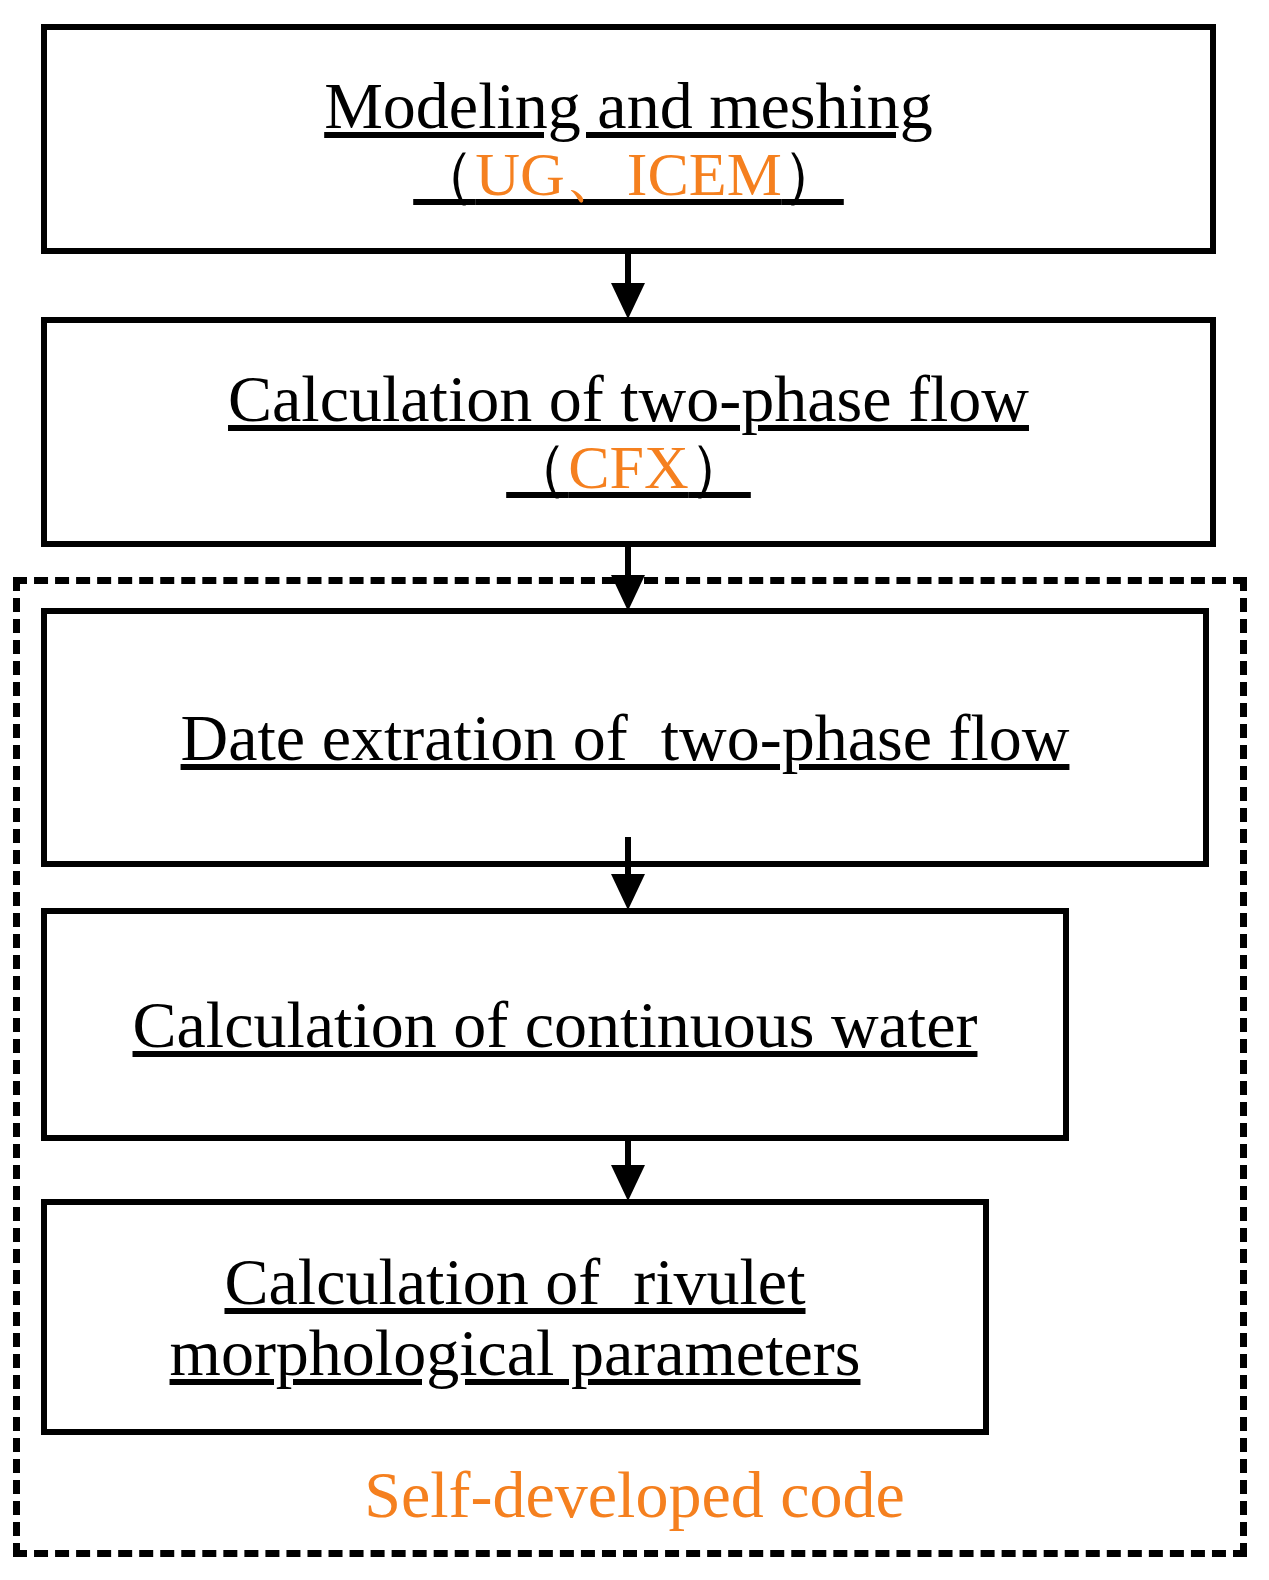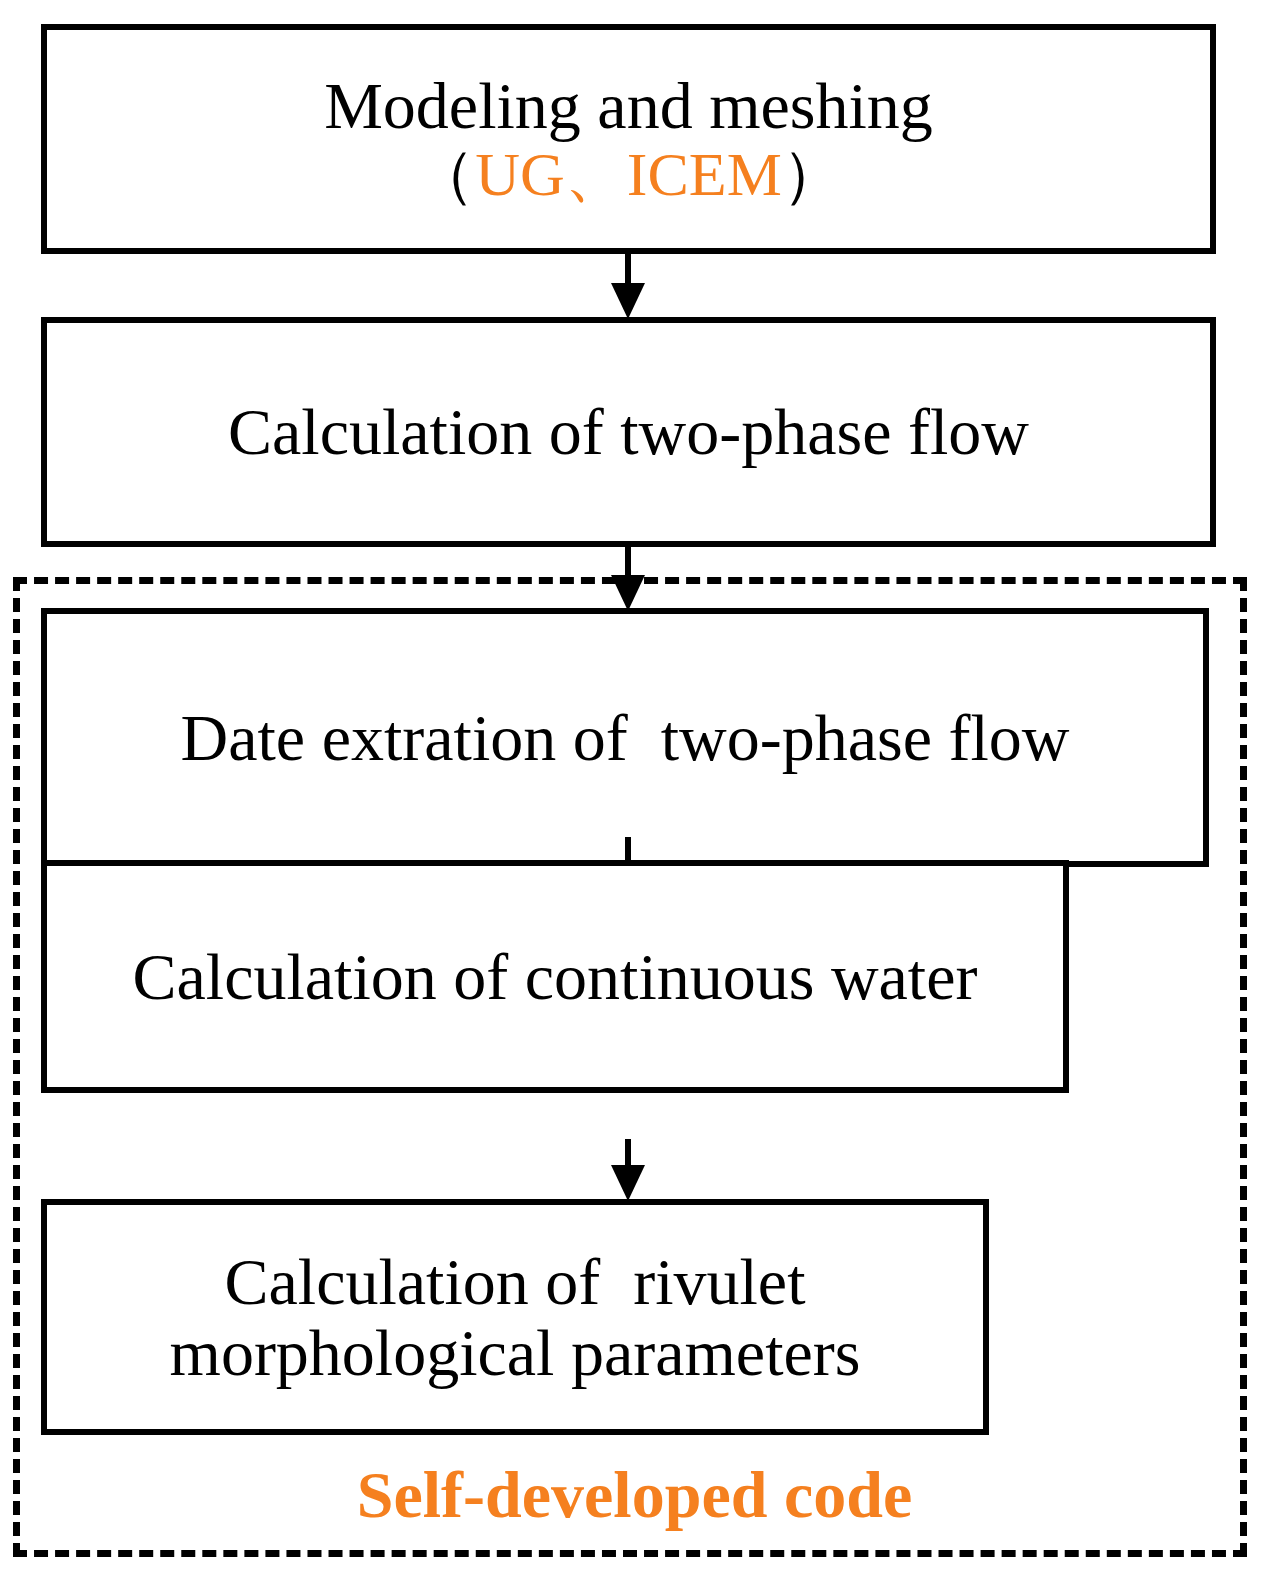--- a/index.html
+++ b/index.html
@@ -41,20 +41,21 @@
     display: flex;
     align-items: center;
     justify-content: center;
     text-align: center;
   }
   .box-inner {
     width: 100%;
     padding: 0 14px;
     box-sizing: border-box;
     line-height: 1.08;
+    text-decoration: underline;
   }
   .line {
     display: block;
     white-space: pre;
   }
   .l1 { font-size: 66px; color: #000000; letter-spacing: 0px; }
   .l2 { font-size: 62px; color: #000000; }
   .paren { color: #000000; }
   .tool { color: #F5801F; }
   .orange-label {
@@ -65,24 +66,24 @@
     color: #F5801F;
     font-size: 66px;
     line-height: 1;
     white-space: pre;
   }
 
   
   #box-modeling   { left: 41px;  top: 24px;   width: 1175px; height: 230px; }
   #box-twophase   { left: 41px;  top: 317px;  width: 1175px; height: 230px; justify-content: center; }
   #box-extraction { left: 41px;  top: 608px;  width: 1168px; height: 259px; }
-  #box-waterfilm  { left: 41px;  top: 860px;  width: 1028px; height: 233px; }
+  #box-waterfilm  { left: 41px;  top: 908px;  width: 1028px; height: 233px; }
   #box-rivulet    { left: 41px;  top: 1199px; width: 948px; height: 236px; }
 
-  #self-dev-code  { top: 1462px; font-weight: bold; }
+  #self-dev-code  { top: 1462px; }
 
   
   .arrow {
     position: absolute;
     width: 26px;
     transform: translateX(-50%);
   }
   .arrow .shaft {
     position: absolute;
     left: 50%;
@@ -125,20 +126,21 @@
   </div>
 
   <div class="arrow" id="arrow-1">
     <span class="shaft"></span>
     <span class="head"></span>
   </div>
 
   <div class="box" id="box-twophase">
     <div class="box-inner">
       <span class="line l1">Calculation of two-phase flow</span>
+      <span class="line l2"><span class="paren">（</span><span class="tool">CFX</span><span class="paren">）</span></span>
     </div>
   </div>
 
   <div class="dashed-frame"></div>
 
   <div class="arrow" id="arrow-2">
     <span class="shaft"></span>
     <span class="head"></span>
   </div>
 

